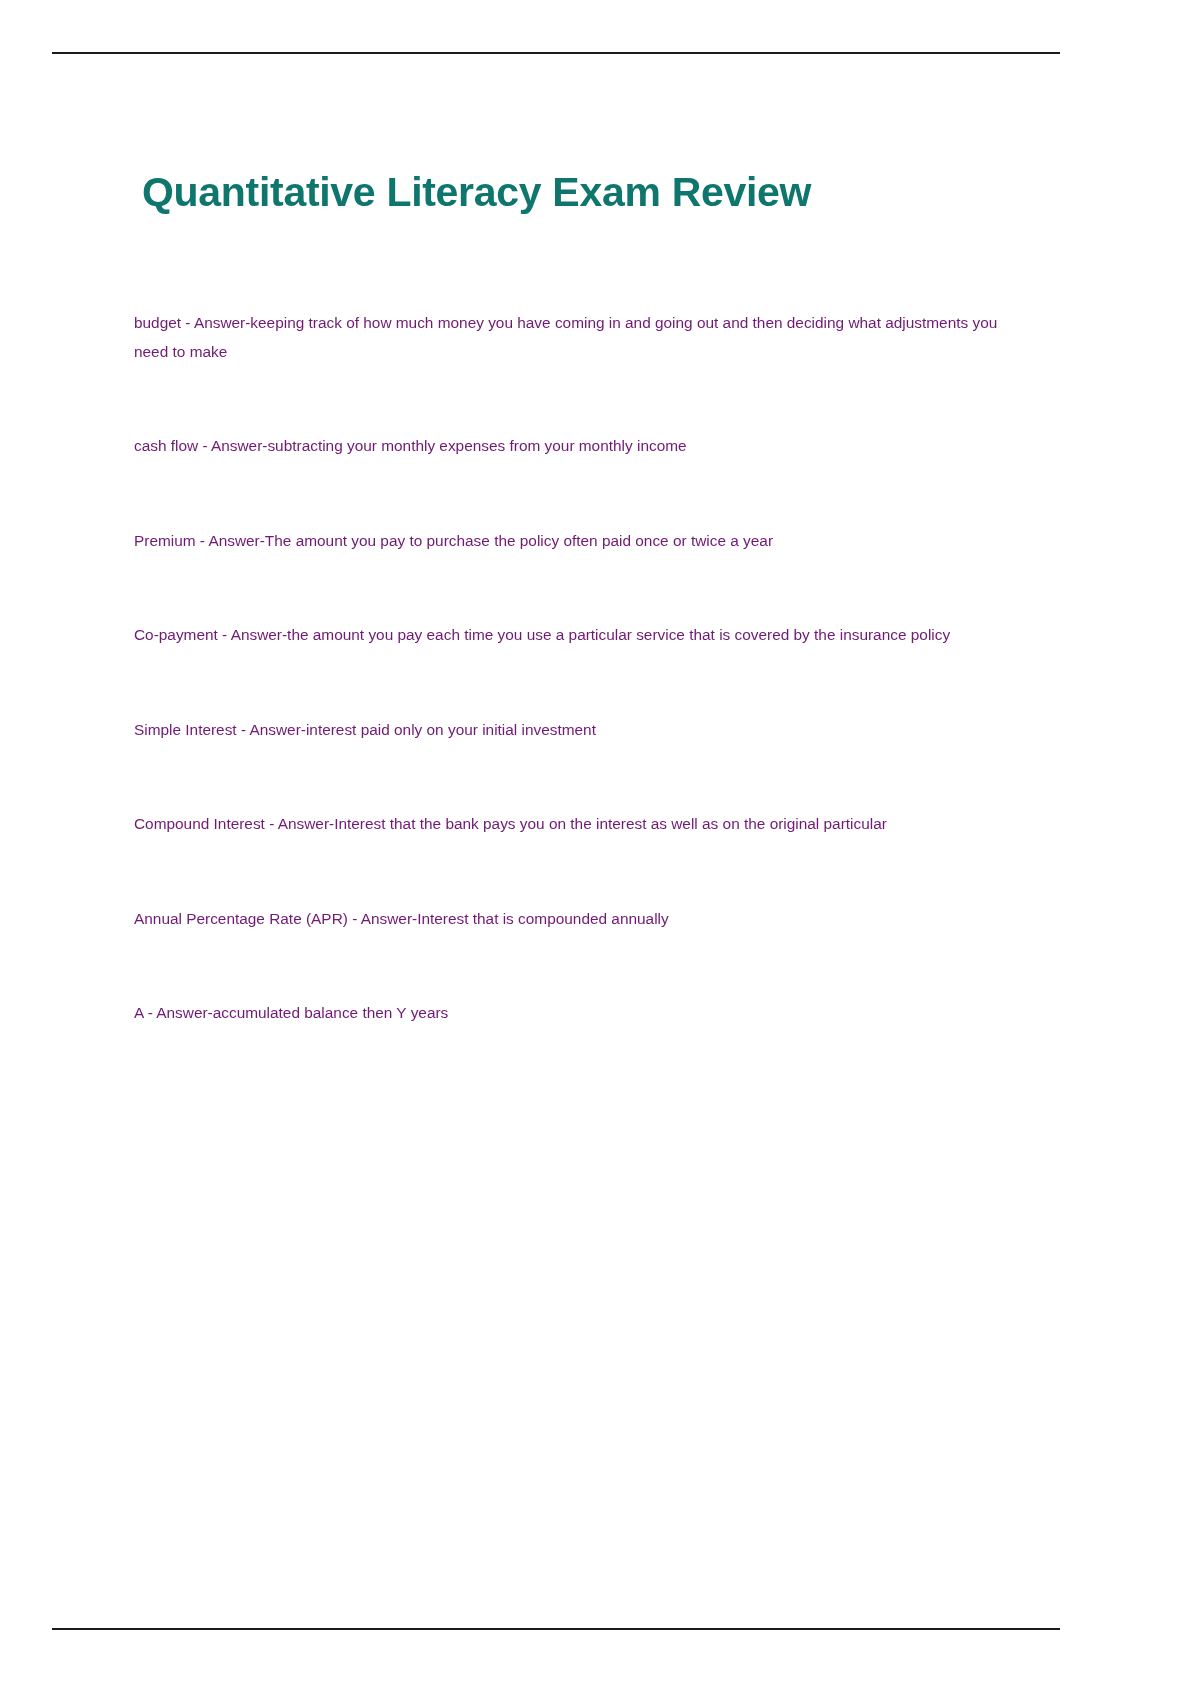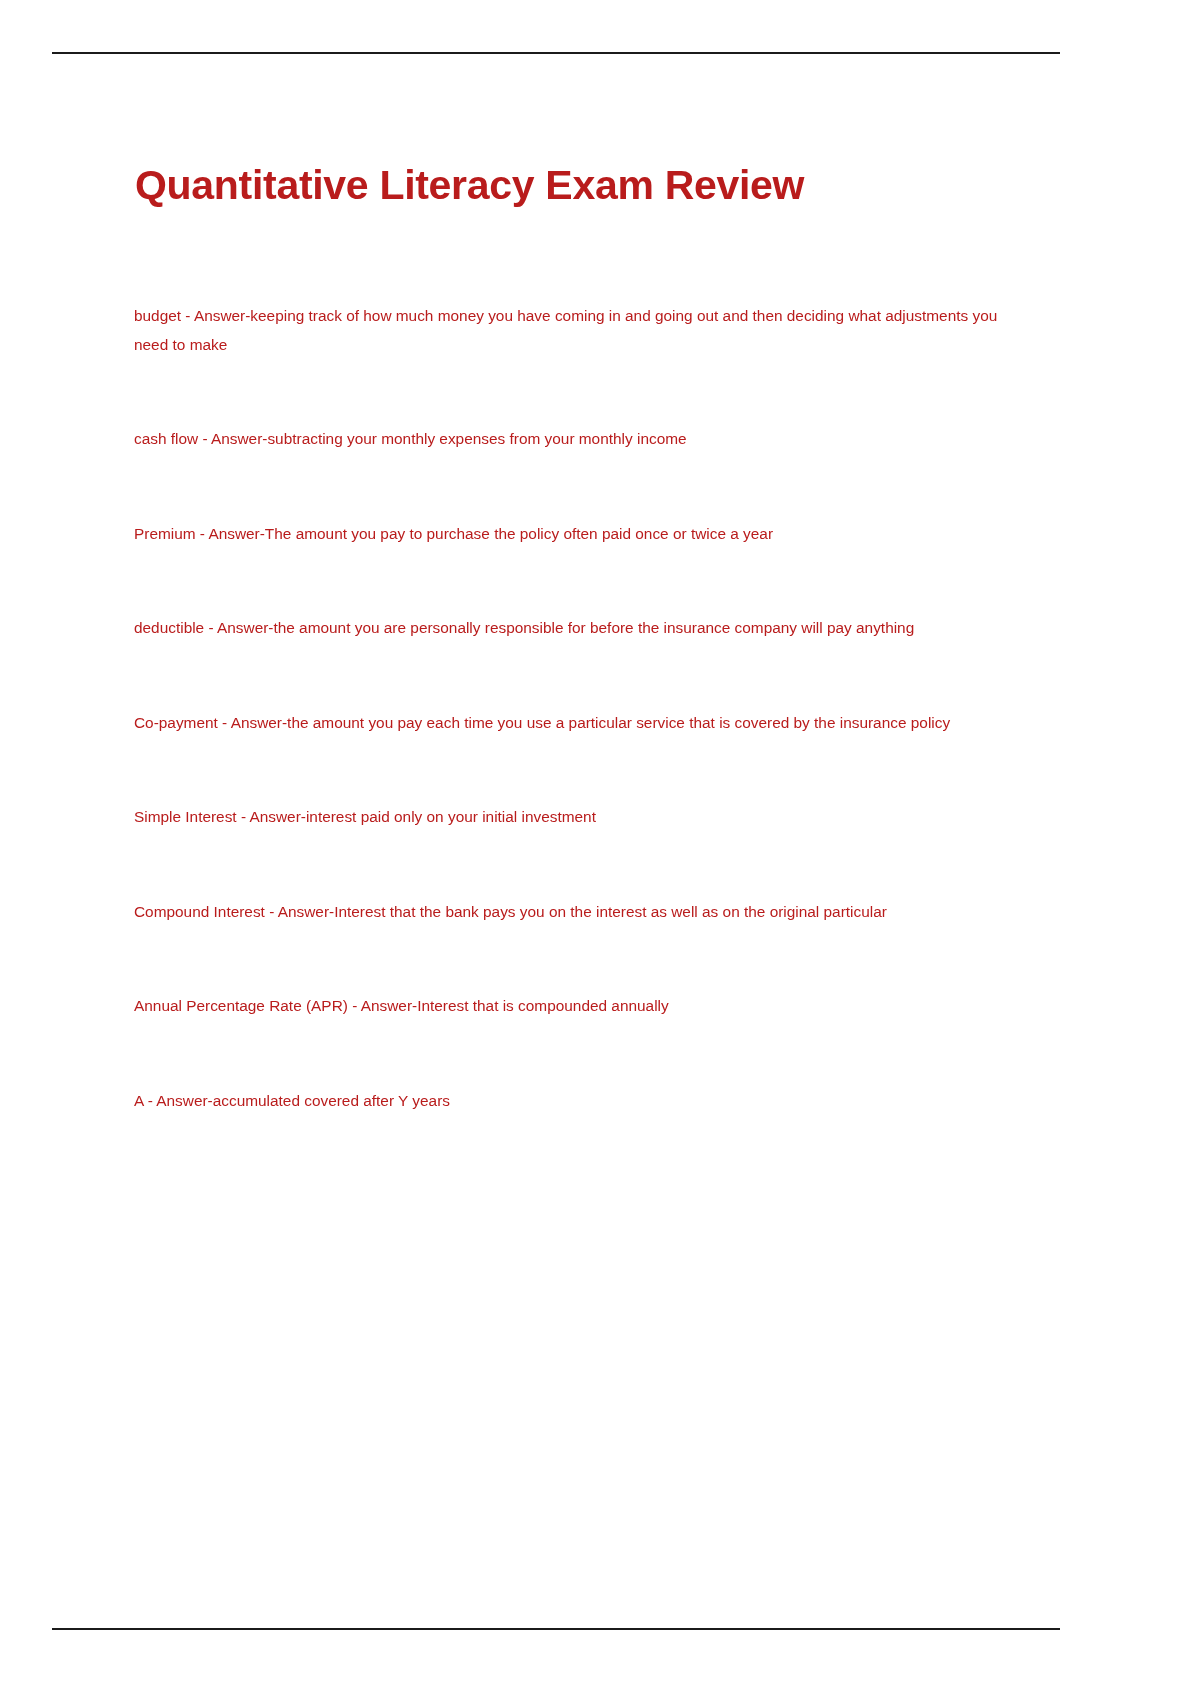--- a/index.html
+++ b/index.html
@@ -34,37 +34,37 @@
   .rule-bottom { top: 1628px; }
 
   .content {
     position: absolute;
     left: 134px;
     top: 160px;
     width: 880px;
   }
 
   h1.doc-title {
-    margin: 1px;
+    margin: 8px;
     font-size: 41px;
     line-height: 1.2;
     font-weight: bold;
-    color: #b91c1c;
+    color: #0f766e;
     letter-spacing: -0.3px;
     font-family: "Liberation Sans", sans-serif;
   }
 
   .entries {
     margin-top: 92px;
   }
 
   .entry {
     font-size: 15.4px;
     line-height: 1.85;
-    color: #b91c1c;
+    color: #701a75;
     margin-bottom: 66px;
     max-width: 875px;
     font-family: "Liberation Sans", sans-serif;
   }
   .entry:last-child {
     margin-bottom: 0;
   }
 </style>
 </head>
 <body>
@@ -73,24 +73,23 @@
 
   <div class="rule rule-top"></div>
 
   <div class="content">
     <h1 class="doc-title">Quantitative Literacy Exam Review</h1>
 
     <div class="entries">
       <p class="entry">budget - Answer-keeping track of how much money you have coming in and going out and then deciding what adjustments you need to make</p>
       <p class="entry">cash flow - Answer-subtracting your monthly expenses from your monthly income</p>
       <p class="entry">Premium - Answer-The amount you pay to purchase the policy often paid once or twice a year</p>
-      <p class="entry">deductible - Answer-the amount you are personally responsible for before the insurance company will pay anything</p>
       <p class="entry">Co-payment - Answer-the amount you pay each time you use a particular service that is covered by the insurance policy</p>
       <p class="entry">Simple Interest - Answer-interest paid only on your initial investment</p>
       <p class="entry">Compound Interest - Answer-Interest that the bank pays you on the interest as well as on the original particular</p>
       <p class="entry">Annual Percentage Rate (APR) - Answer-Interest that is compounded annually</p>
-      <p class="entry">A - Answer-accumulated covered after Y years</p>
+      <p class="entry">A - Answer-accumulated balance then Y years</p>
     </div>
   </div>
 
   <div class="rule rule-bottom"></div>
 
 </div>
 
 </body></html>

